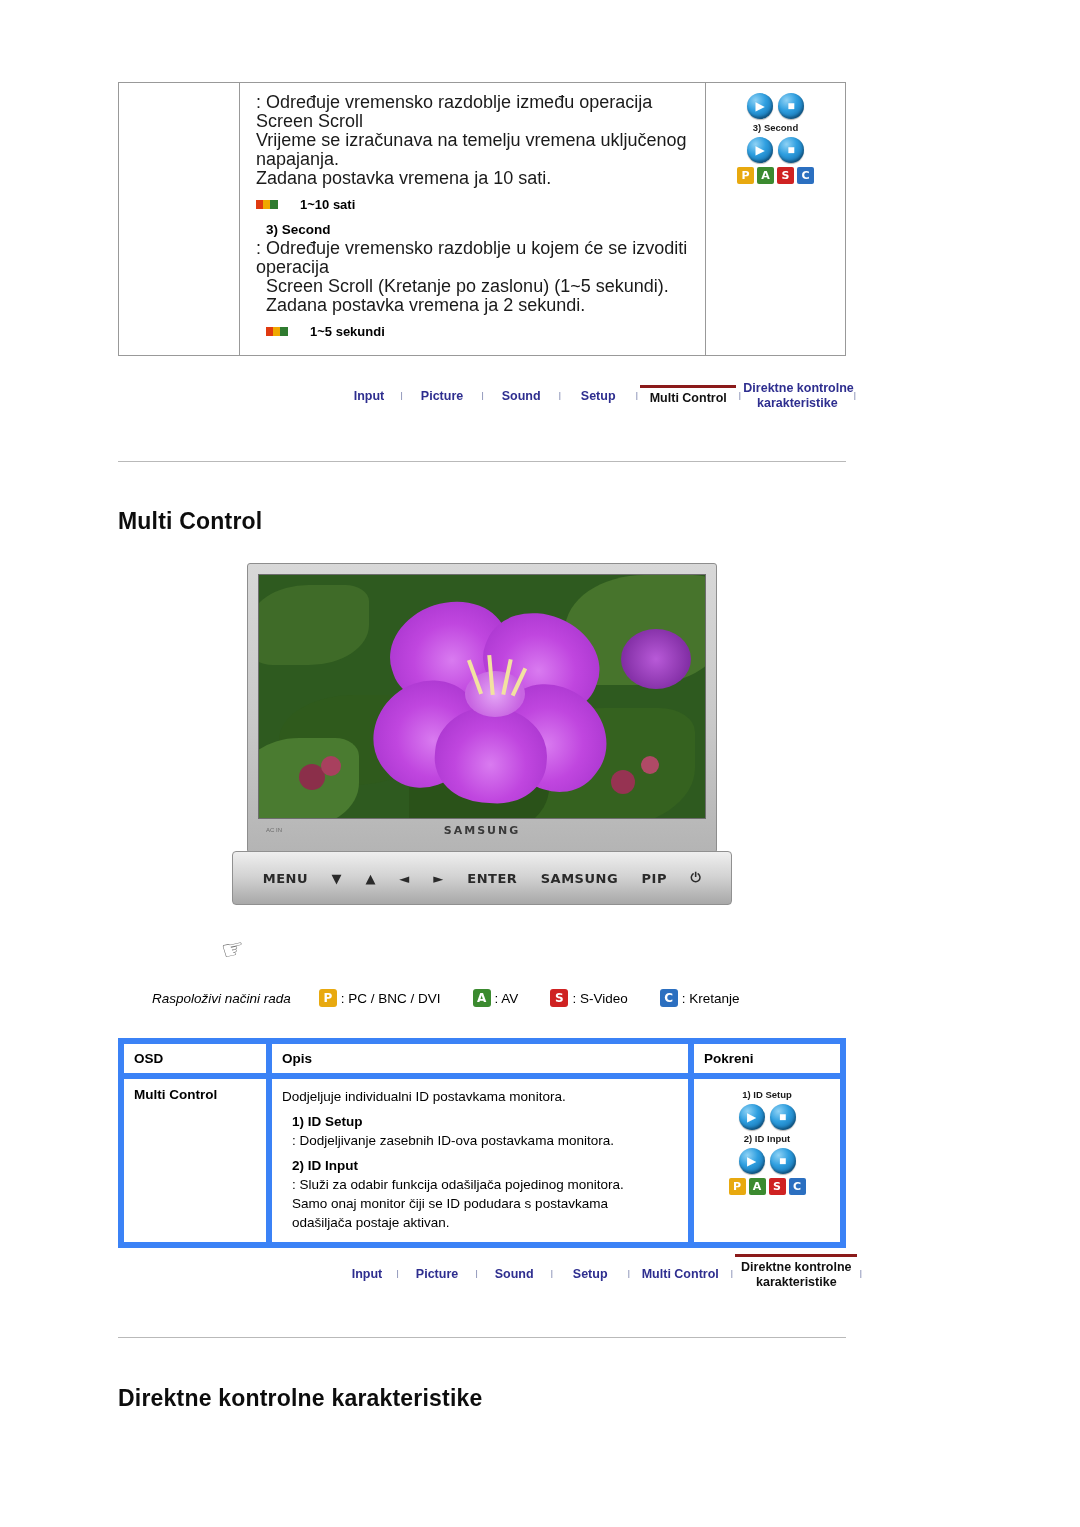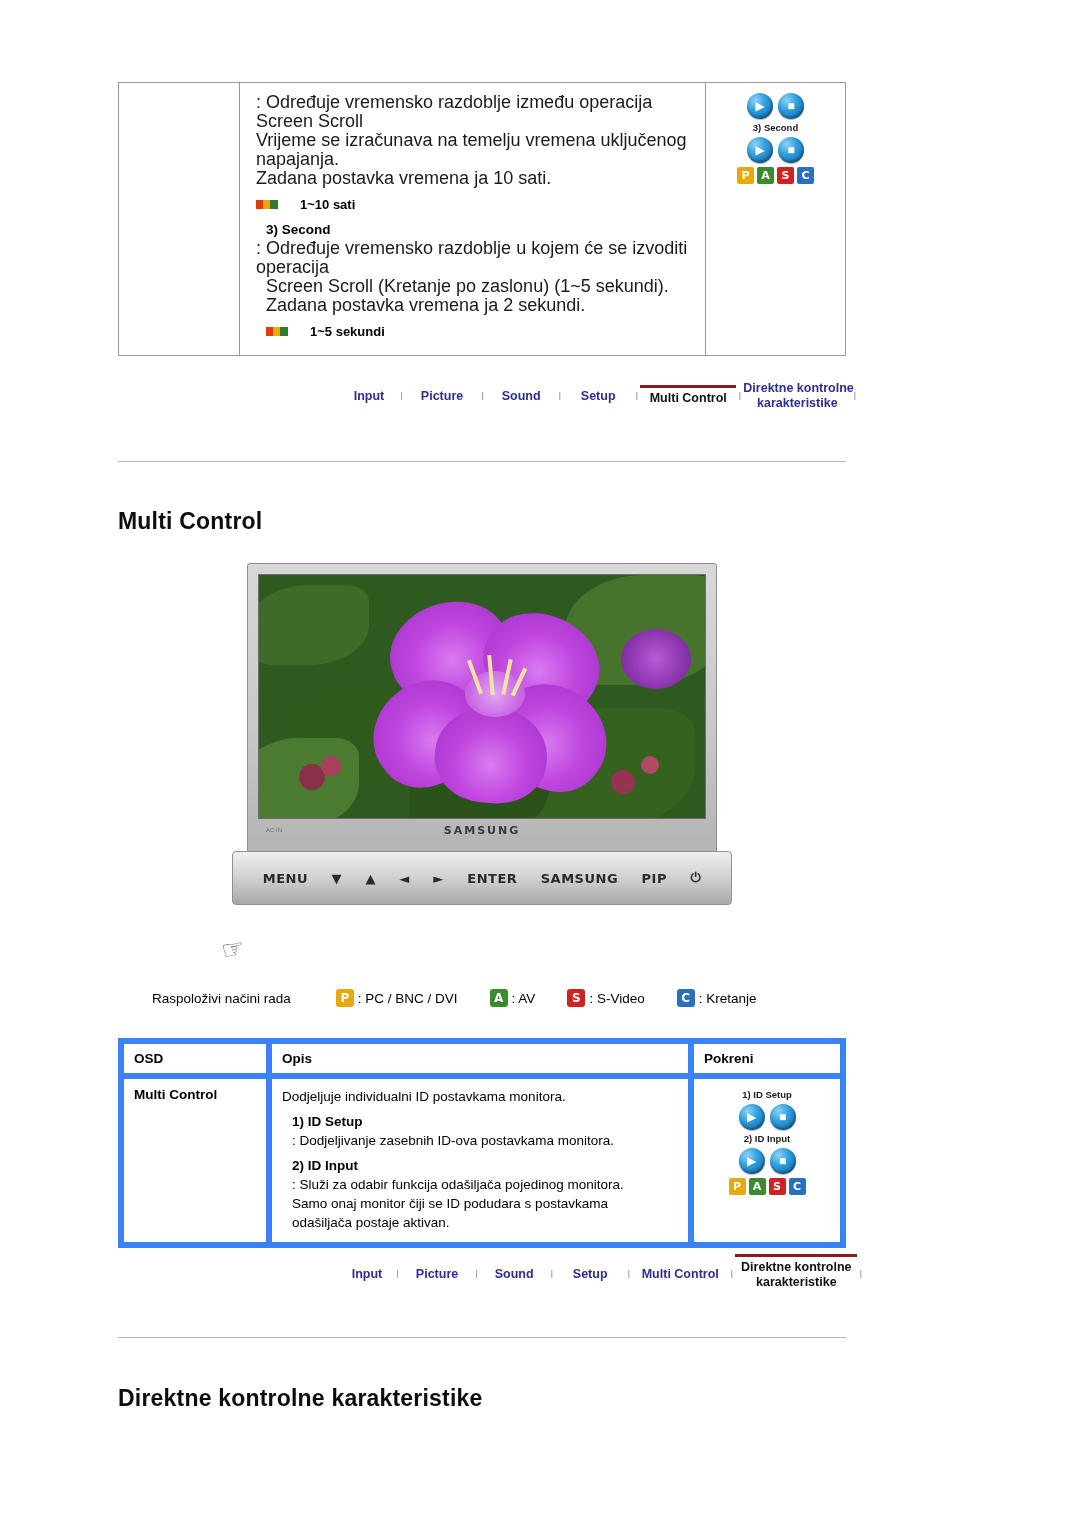--- a/index.html
+++ b/index.html
@@ -448,21 +448,21 @@
     <span class="ctrl">ENTER</span>
     <span class="ctrl">SAMSUNG</span>
     <span class="ctrl">PIP</span>
     <span class="ctrl">⏻</span>
   </div>
 </div>
 
 <div class="hand-icon">☞</div>
 
 <div class="modes-row">
-  <span style="margin-right:45px;">Raspoloživi načini rada</span>
+  <span style="margin-right:28px;font-style:italic;">Raspoloživi načini rada</span>
   <span class="mode-item">
     <span class="mode-badge badge-p">P</span>
     <span>: PC / BNC / DVI</span>
   </span>
   <span class="mode-item">
     <span class="mode-badge badge-a">A</span>
     <span>: AV</span>
   </span>
   <span class="mode-item">
     <span class="mode-badge badge-s">S</span>

